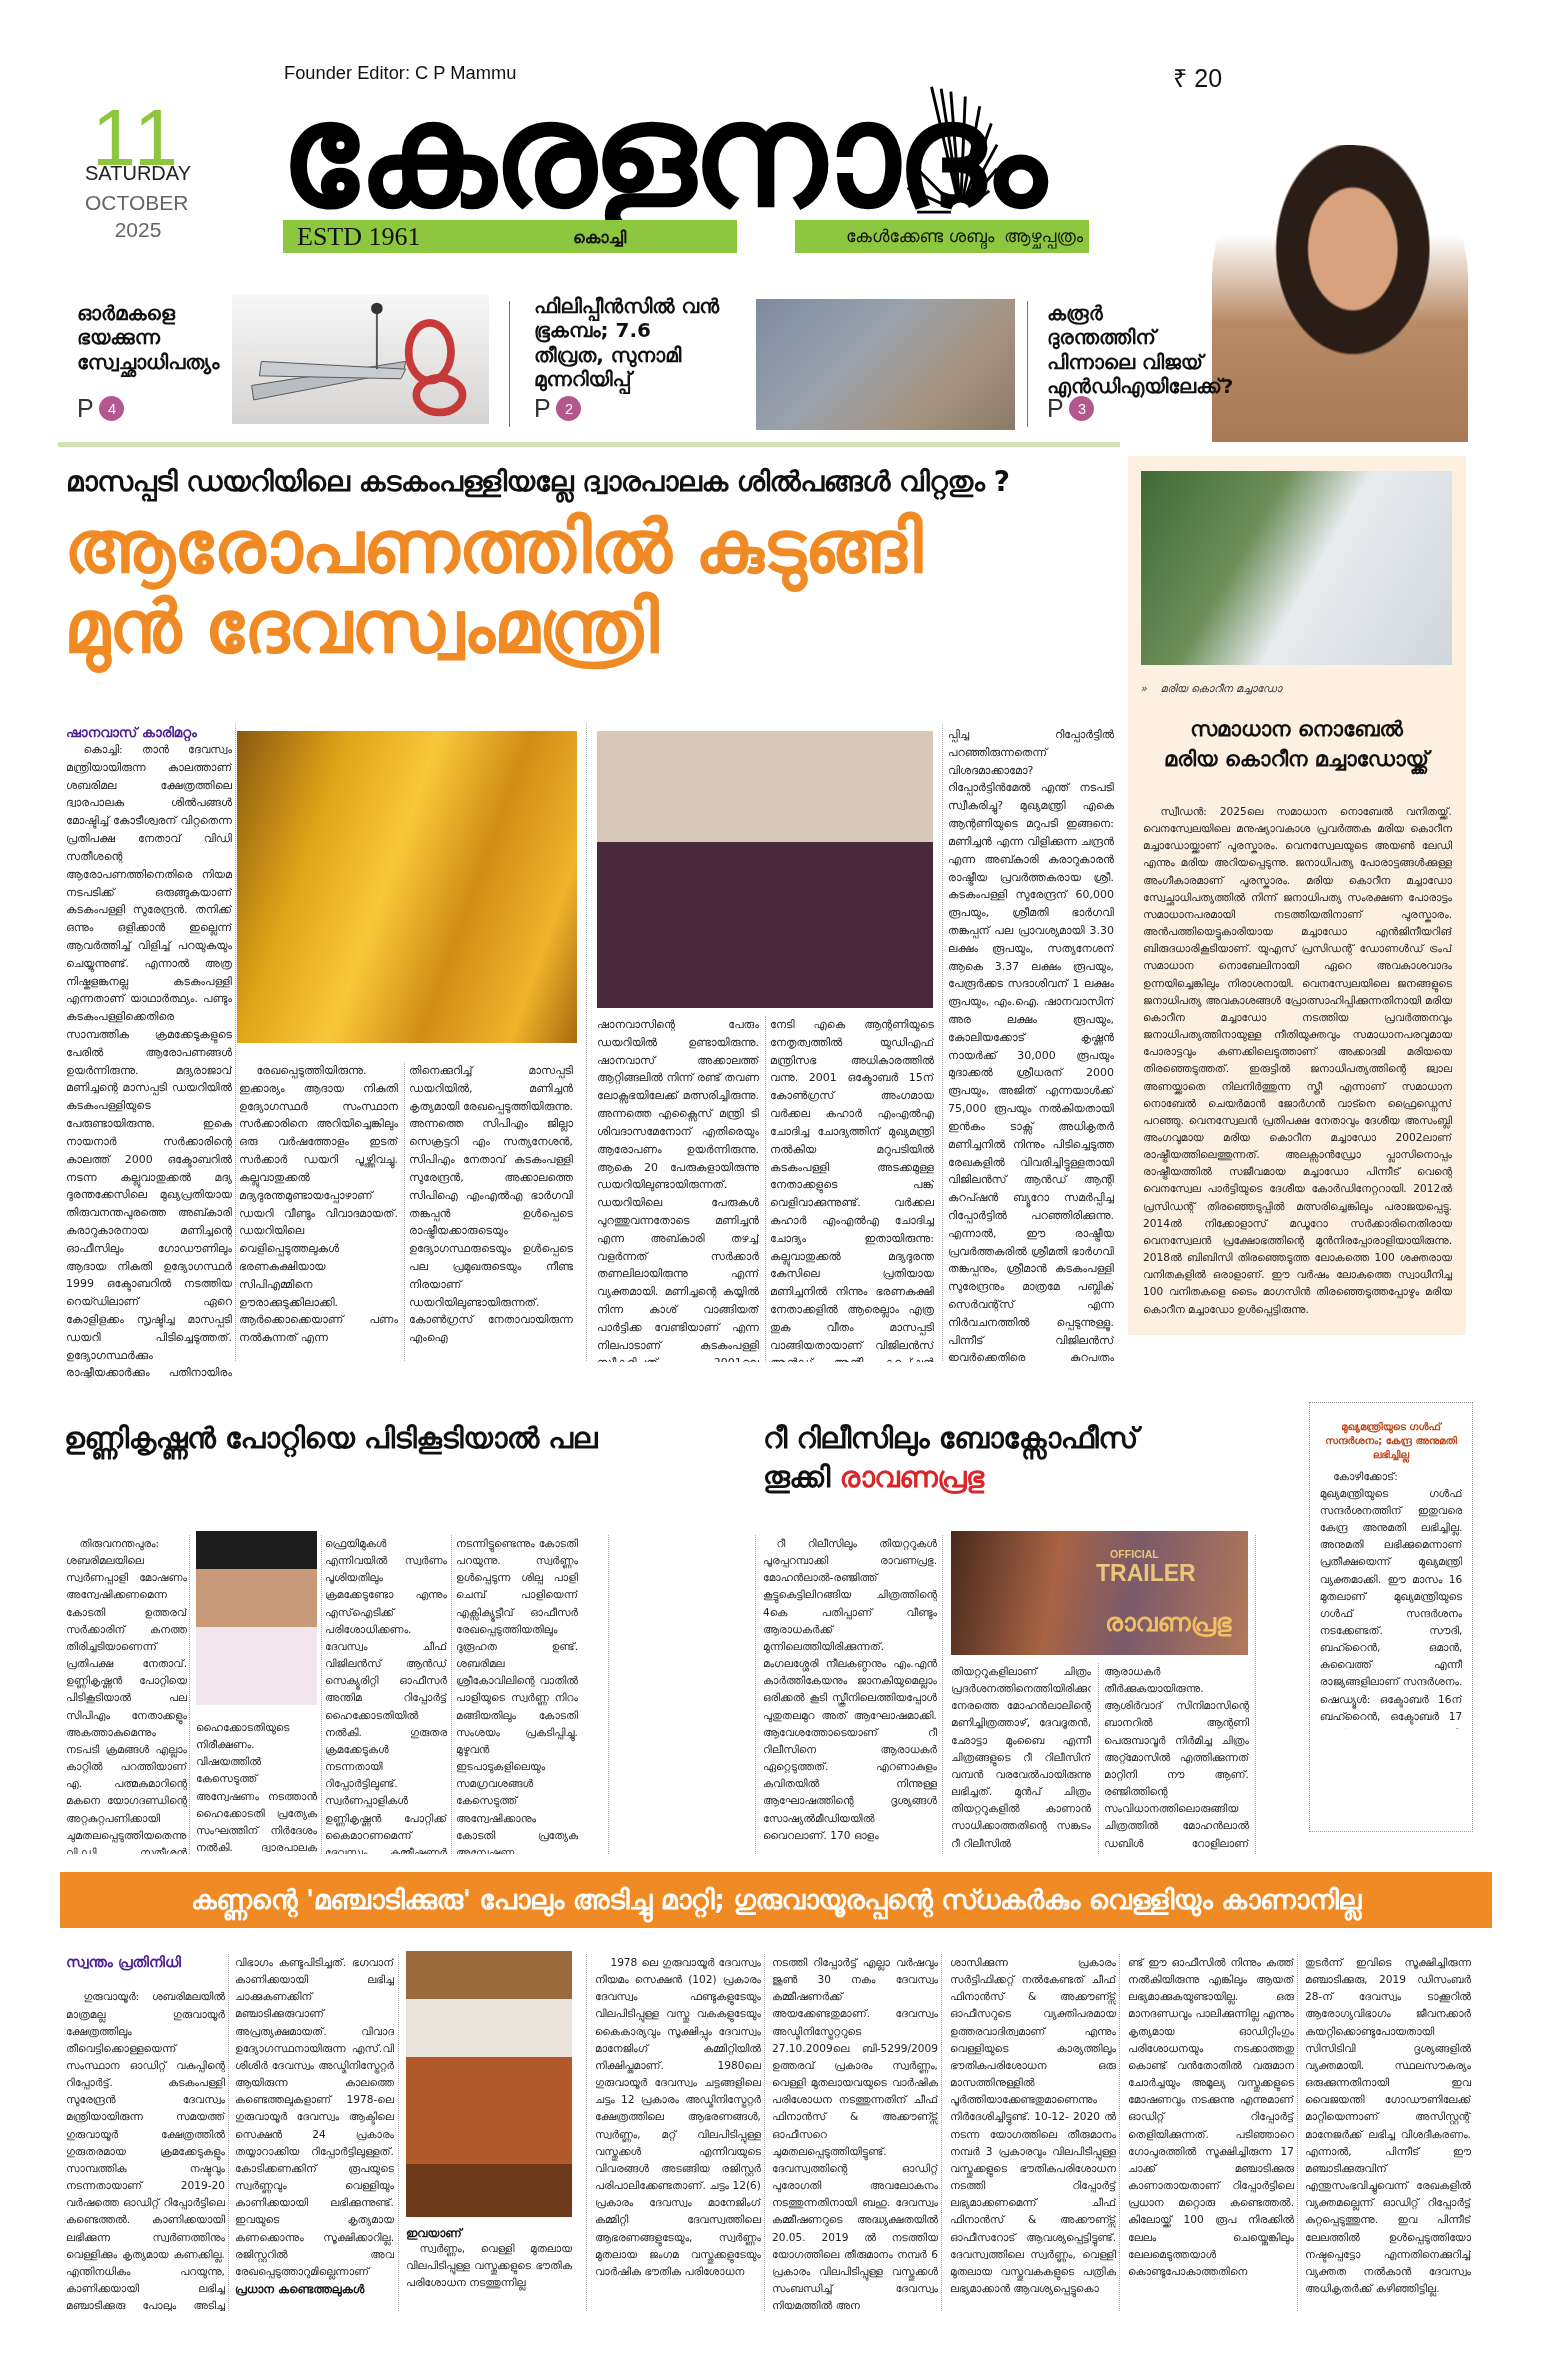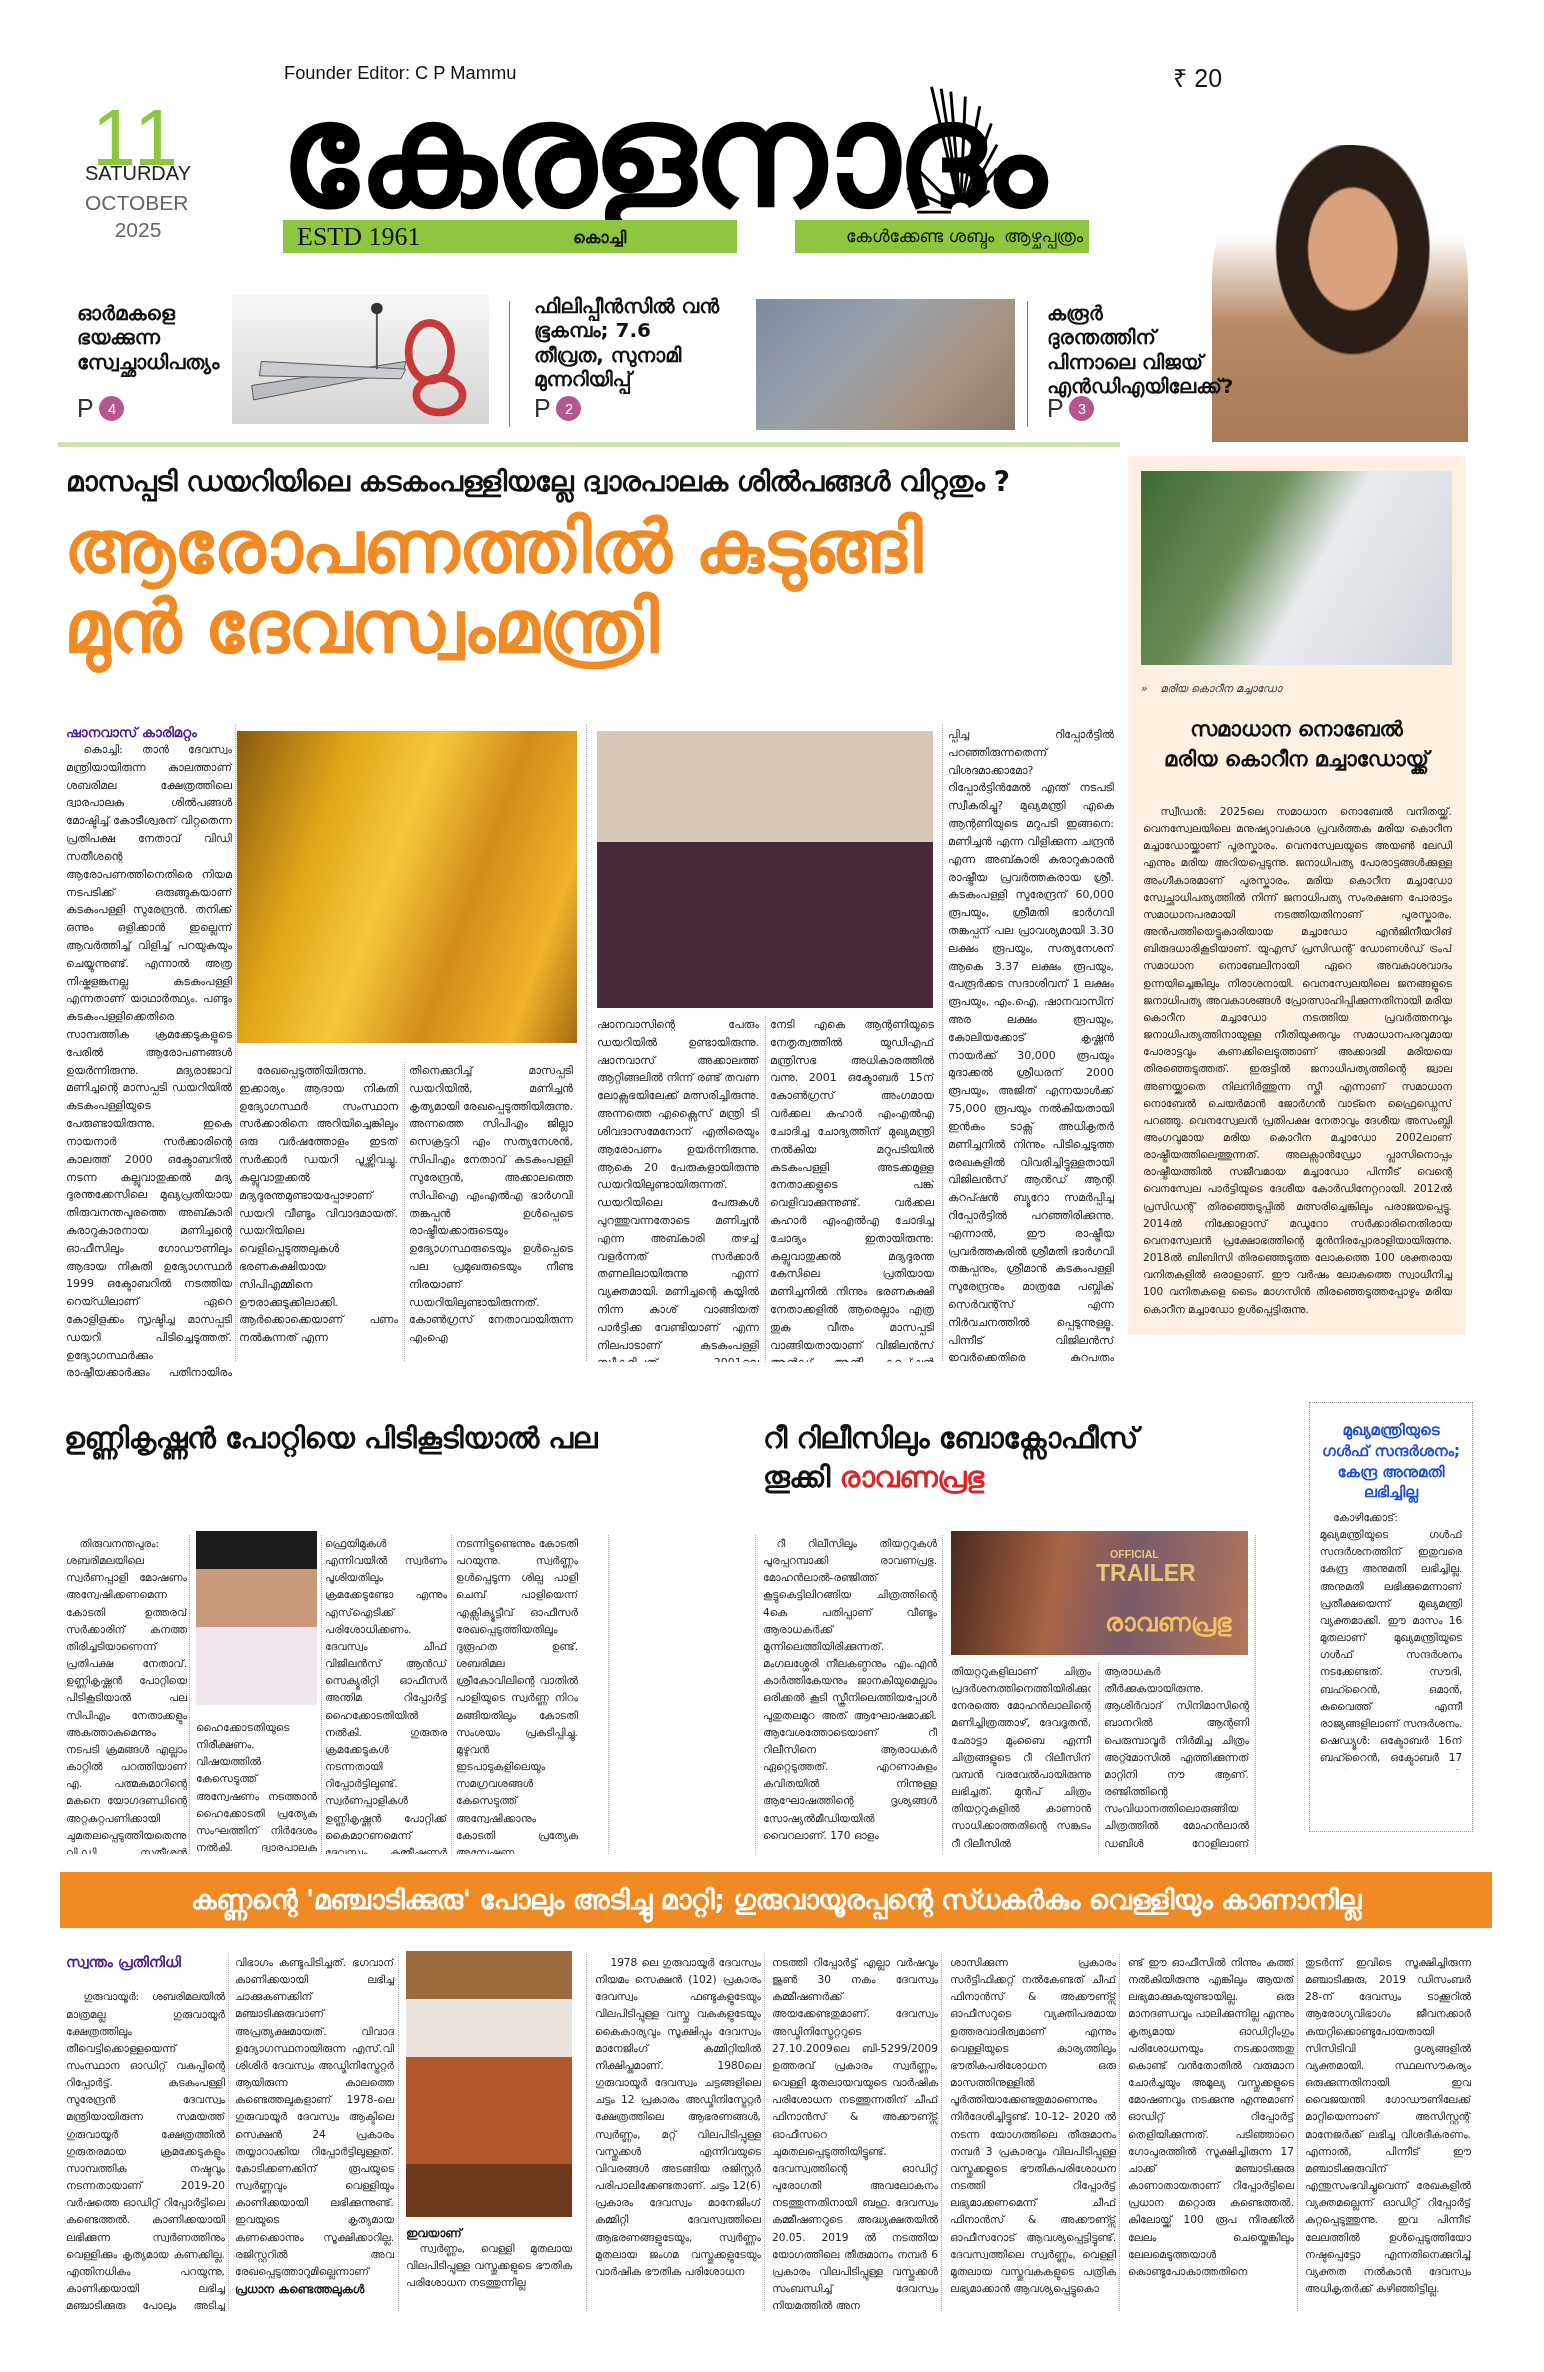--- a/index.html
+++ b/index.html
@@ -41,21 +41,21 @@
   .nobel-box { left: 1128px; top: 456px; width: 338px; height: 879px; background: #fdf0e1; }
   .nobel-photo { left: 1141px; top: 471px; width: 311px; height: 194px; background: linear-gradient(120deg, #3f6a35 0%, #6d8f5a 35%, #e9ecef 55%, #cfd6dc 100%); }
   .nobel-caption { left: 1141px; top: 682px; font-size: 10.6px; font-style: italic; color: #333; }
   .nobel-title { left: 1141px; top: 714px; width: 311px; text-align: center; font-size: 21px; font-weight: bold; line-height: 1.45; color: #111; }
   
   .h2 { font-size: 29px; font-weight: bold; color: #111; line-height: 1.33; letter-spacing: -0.5px; }
   .red { color: #d9262a; }
   .satheesan-photo { left: 196px; top: 1531px; width: 121px; height: 174px; background: linear-gradient(180deg, #1d1d1d 0 22%, #c89a7a 22% 55%, #f1e6ee 55% 100%); }
   .movie-poster { left: 951px; top: 1531px; width: 297px; height: 124px; background: linear-gradient(100deg, #4a2a1c 0%, #a86444 35%, #7a5a6a 60%, #b2785a 100%); position: absolute; }
   .gulf-box { left: 1309px; top: 1402px; width: 164px; height: 430px; border: 1px dotted #999; }
-  .gulf-title { font-size: 15px; font-weight: bold; line-height: 1.38; text-align: center; color: #1d4ed8; }
+  .gulf-title { font-size: 10px; font-weight: bold; line-height: 1.38; text-align: center; color: #c2410c; }
   
   .banner { left: 60px; top: 1872px; width: 1432px; height: 56px; background: #f08a24; display: flex; align-items: center; justify-content: center; }
   .banner-text { font-size: 27px; font-weight: bold; color: #fff; letter-spacing: -0.5px; }
   .guru-photo { left: 406px; top: 1951px; width: 166px; height: 266px; background: linear-gradient(180deg, #9a6a3c 0 18%, #e9e3dc 18% 40%, #b1592a 40% 80%, #6d3a1c 80% 100%); }
   .bold-sub { font-weight: bold; font-size: 11.6px; color: #111; }
 </style>
 </head>
 <body>
 
 <div class="abs date-num">11</div>

